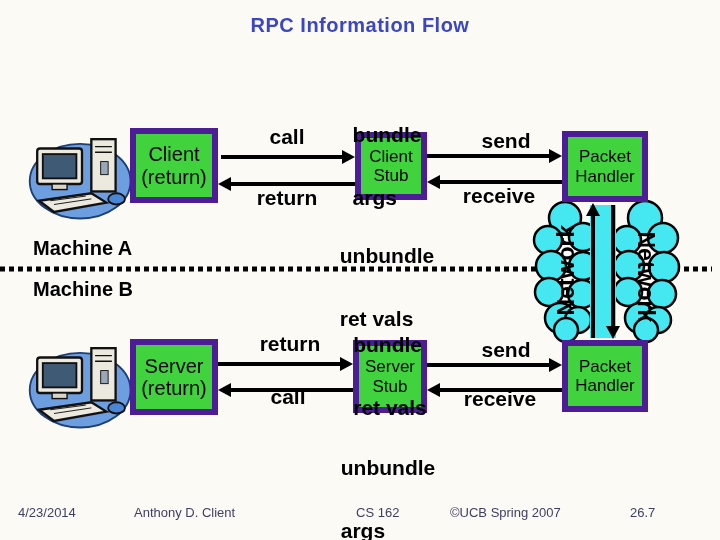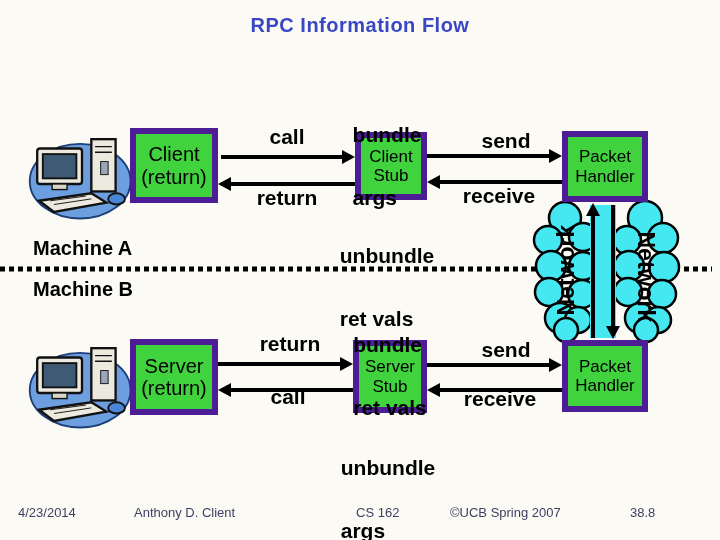--- a/index.html
+++ b/index.html
@@ -211,16 +211,16 @@
   </div>
 
   <div id="net-left" class="net-lbl">Network</div>
   <div id="net-right" class="net-lbl">Network</div>
 
   <div id="footer">
     <span id="footer-date">4/23/2014</span>
     <span id="footer-author">Anthony D. Client</span>
     <span id="footer-course">CS 162</span>
     <span id="footer-copyright">©UCB Spring 2007</span>
-    <span id="footer-page">38.8</span>
+    <span id="footer-page">26.7</span>
   </div>
 
 </div>
 
 </body></html>

